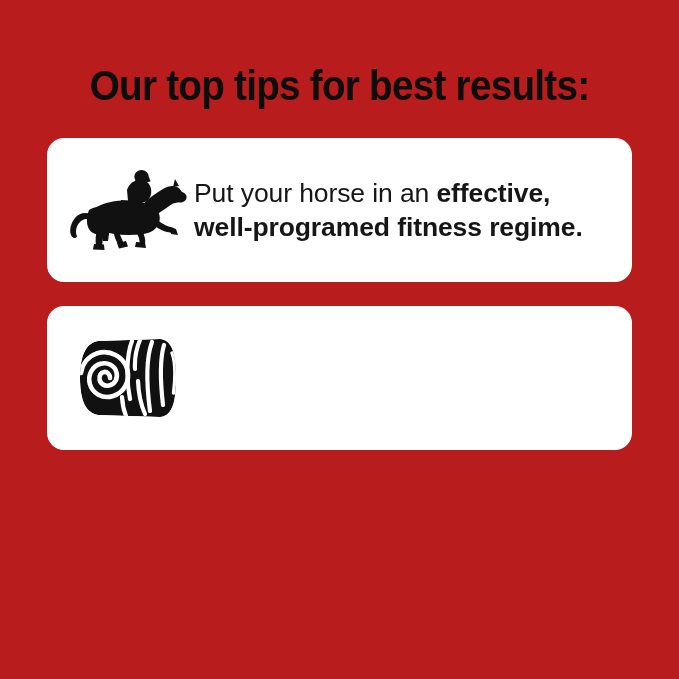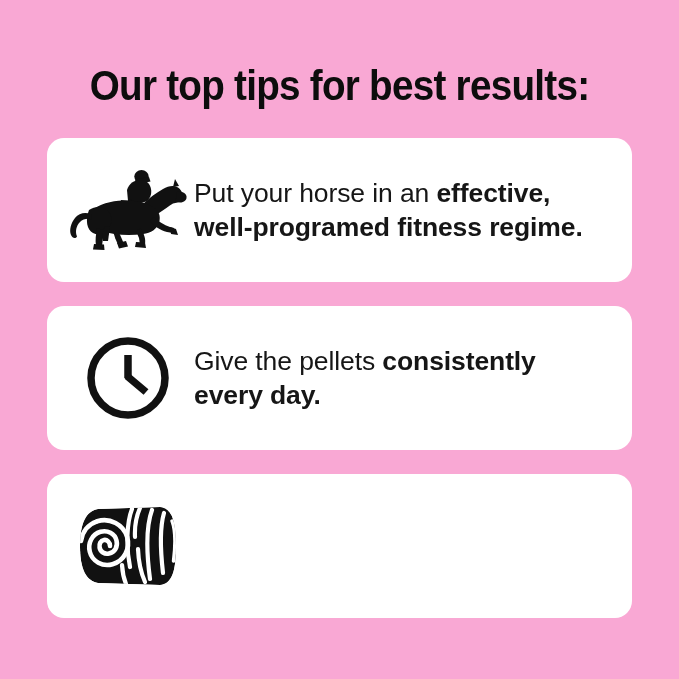--- a/index.html
+++ b/index.html
@@ -10,21 +10,21 @@
     width: 679px;
     height: 679px;
     overflow: hidden;
     font-family: "Liberation Sans", sans-serif;
     background: #bd9d8c;
   }
   #root {
     position: relative;
     width: 679px;
     height: 679px;
-    background: #f9a8d4;
+    background: #b91c1c;
     box-sizing: border-box;
   }
   #page-title {
     position: absolute;
     left: 0;
     top: 33px;
     width: 679px;
     text-align: center;
     font-size: 42px;
     font-weight: 700;
@@ -141,32 +141,20 @@
 
             <path d="M36 58 C34 63 33 68 34 73 L39 73 L40 66 L41 59 Z"></path>
           </g>
         </svg>
       </div>
       <div class="tip-text">
         <span>Put your horse in an </span><span class="em">effective, well-programed fitness regime.</span>
       </div>
     </div>
 
-    <div class="tip-card">
-      <div class="tip-icon">
-        <svg width="84" height="84" viewBox="0 0 84 84" aria-hidden="true">
-          <circle cx="42" cy="42" r="37" fill="none" stroke="#111111" stroke-width="7.5"></circle>
-          <line x1="42" y1="42" x2="42" y2="19" stroke="#111111" stroke-width="7.5" stroke-linecap="butt"></line>
-          <line x1="41" y1="40" x2="60" y2="56" stroke="#111111" stroke-width="7.5" stroke-linecap="butt"></line>
-        </svg>
-      </div>
-      <div class="tip-text">
-        <span>Give the pellets </span><span class="em">consistently every day.</span>
-      </div>
-    </div>
 
     <div class="tip-card">
       <div class="tip-icon">
         <svg width="104" height="82" viewBox="0 0 104 82" aria-hidden="true">
           <defs>
             <clipPath id="baleClip">
               <path d="M22 4 C10 6 4 18 4 41 C4 64 10 76 22 78
                        L84 80 C96 79 100 66 100 41 C100 16 96 3 84 2 Z"></path>
             </clipPath>
           </defs>

